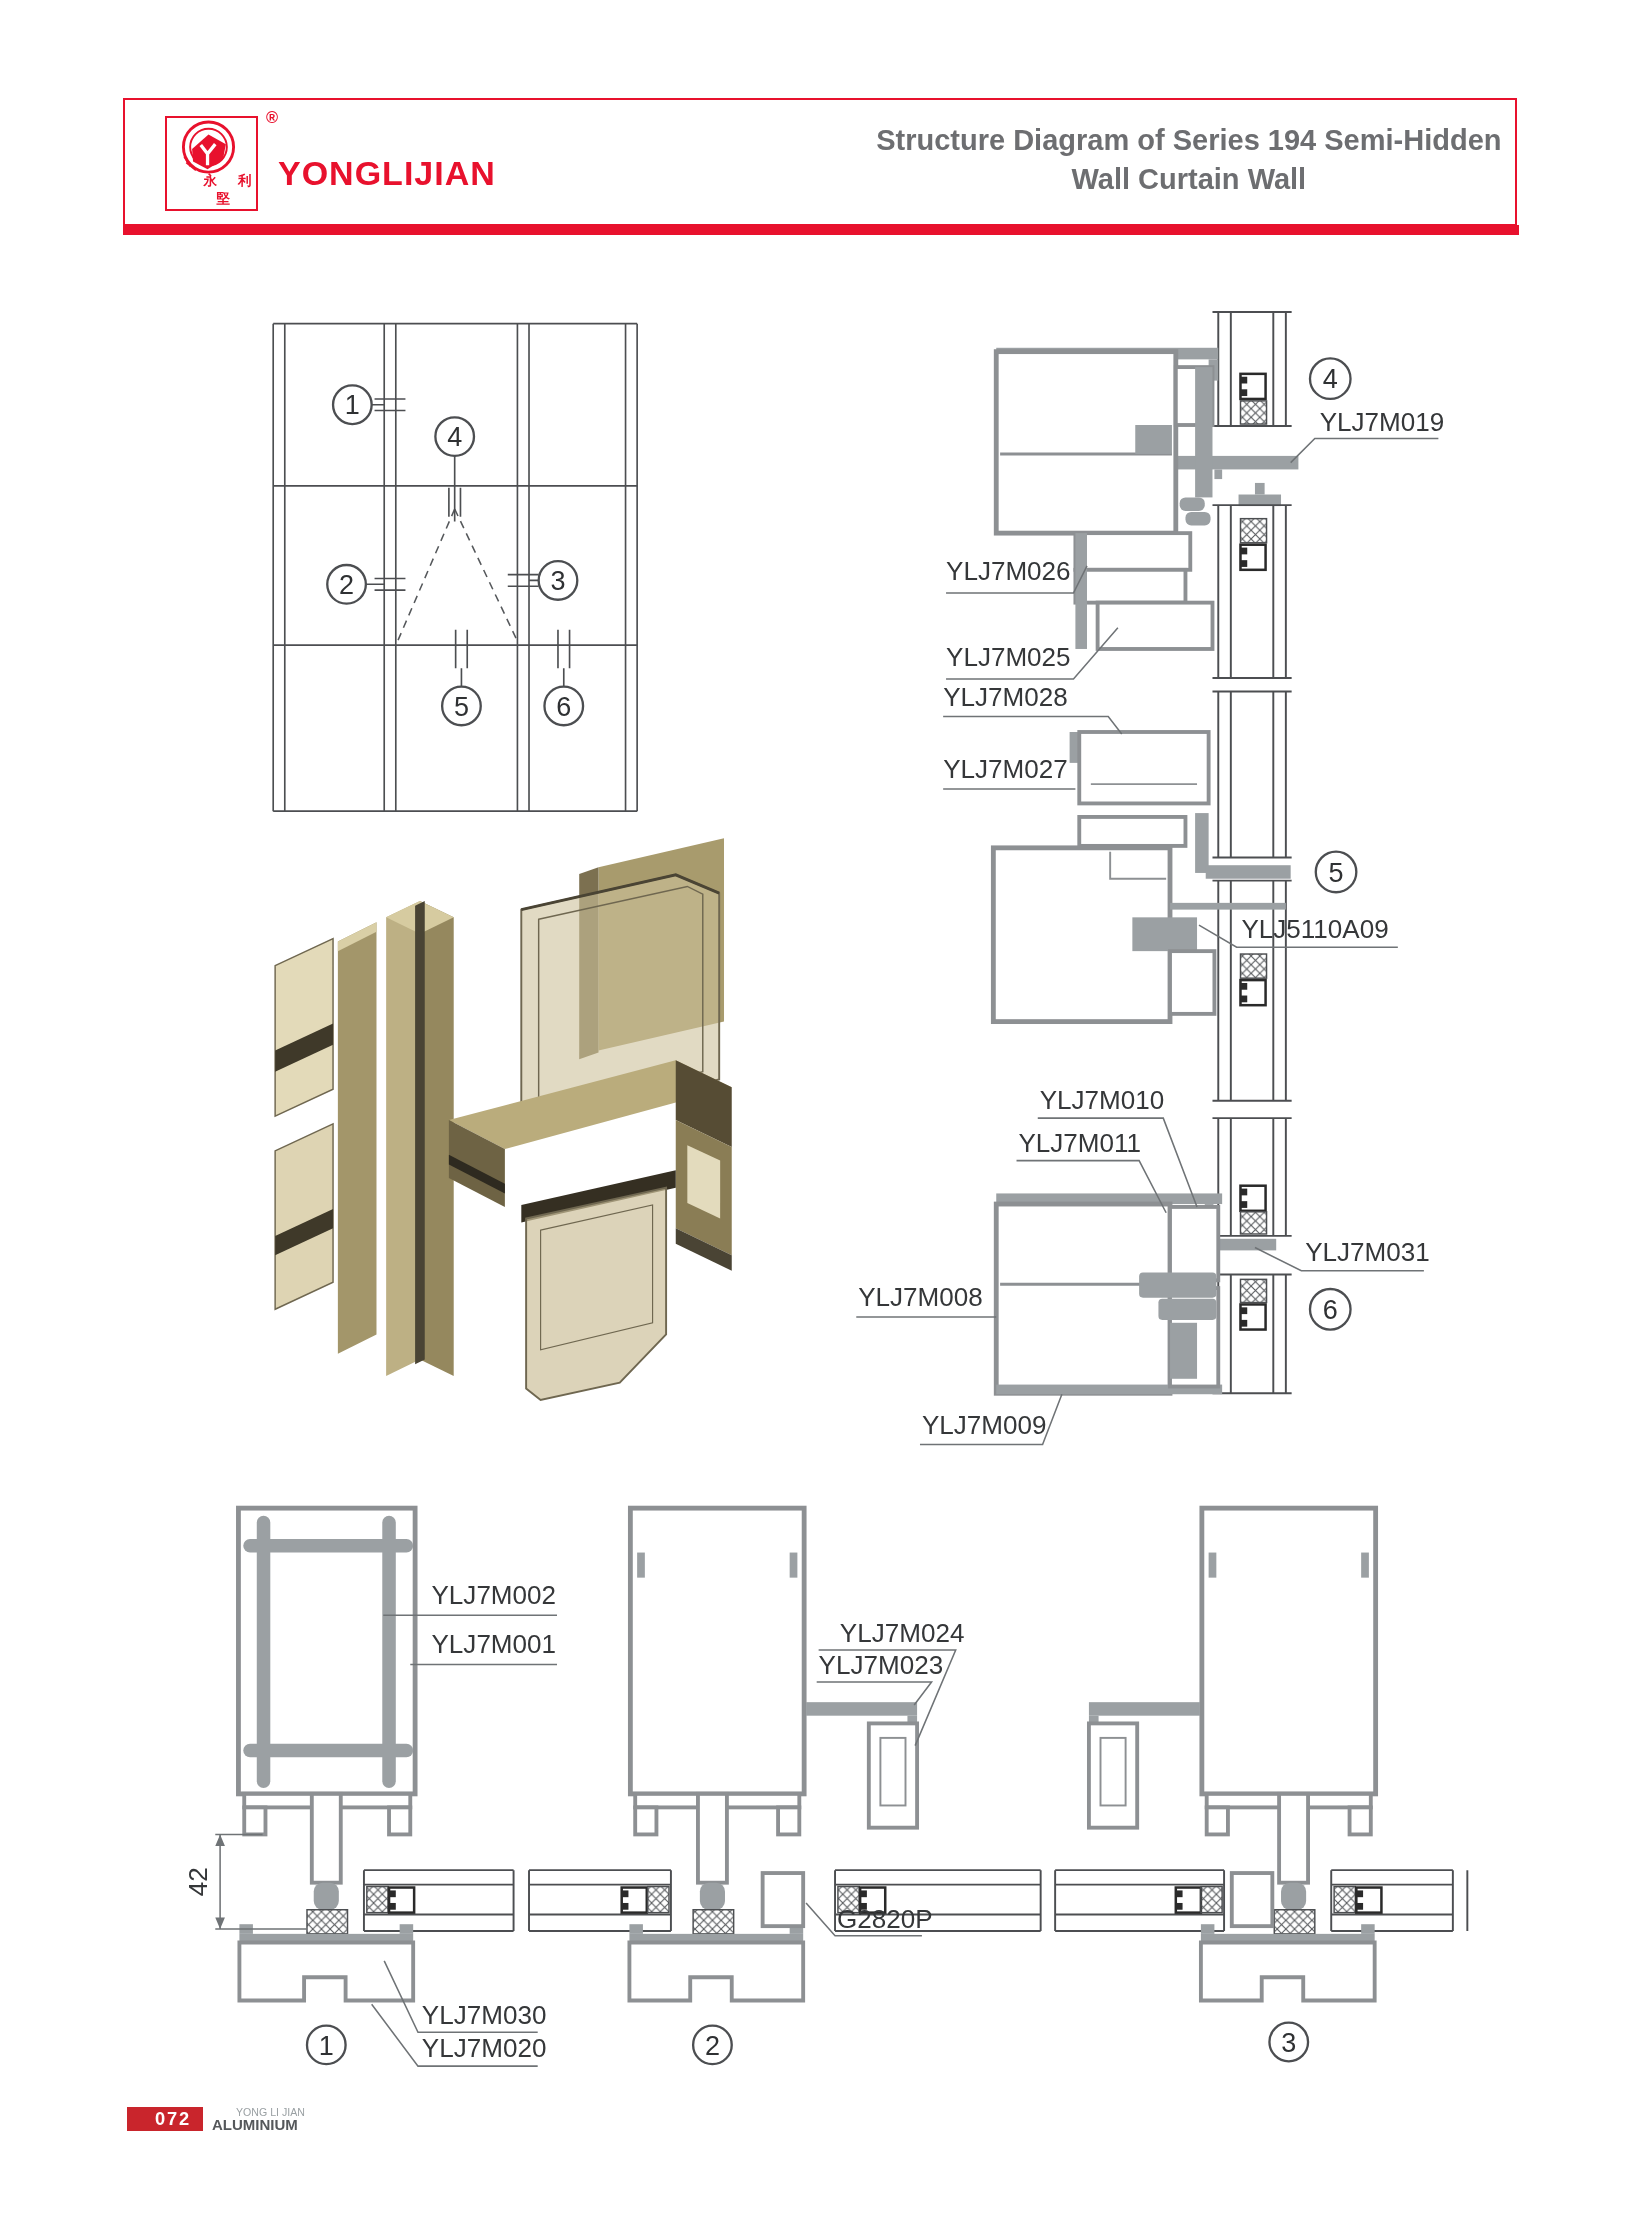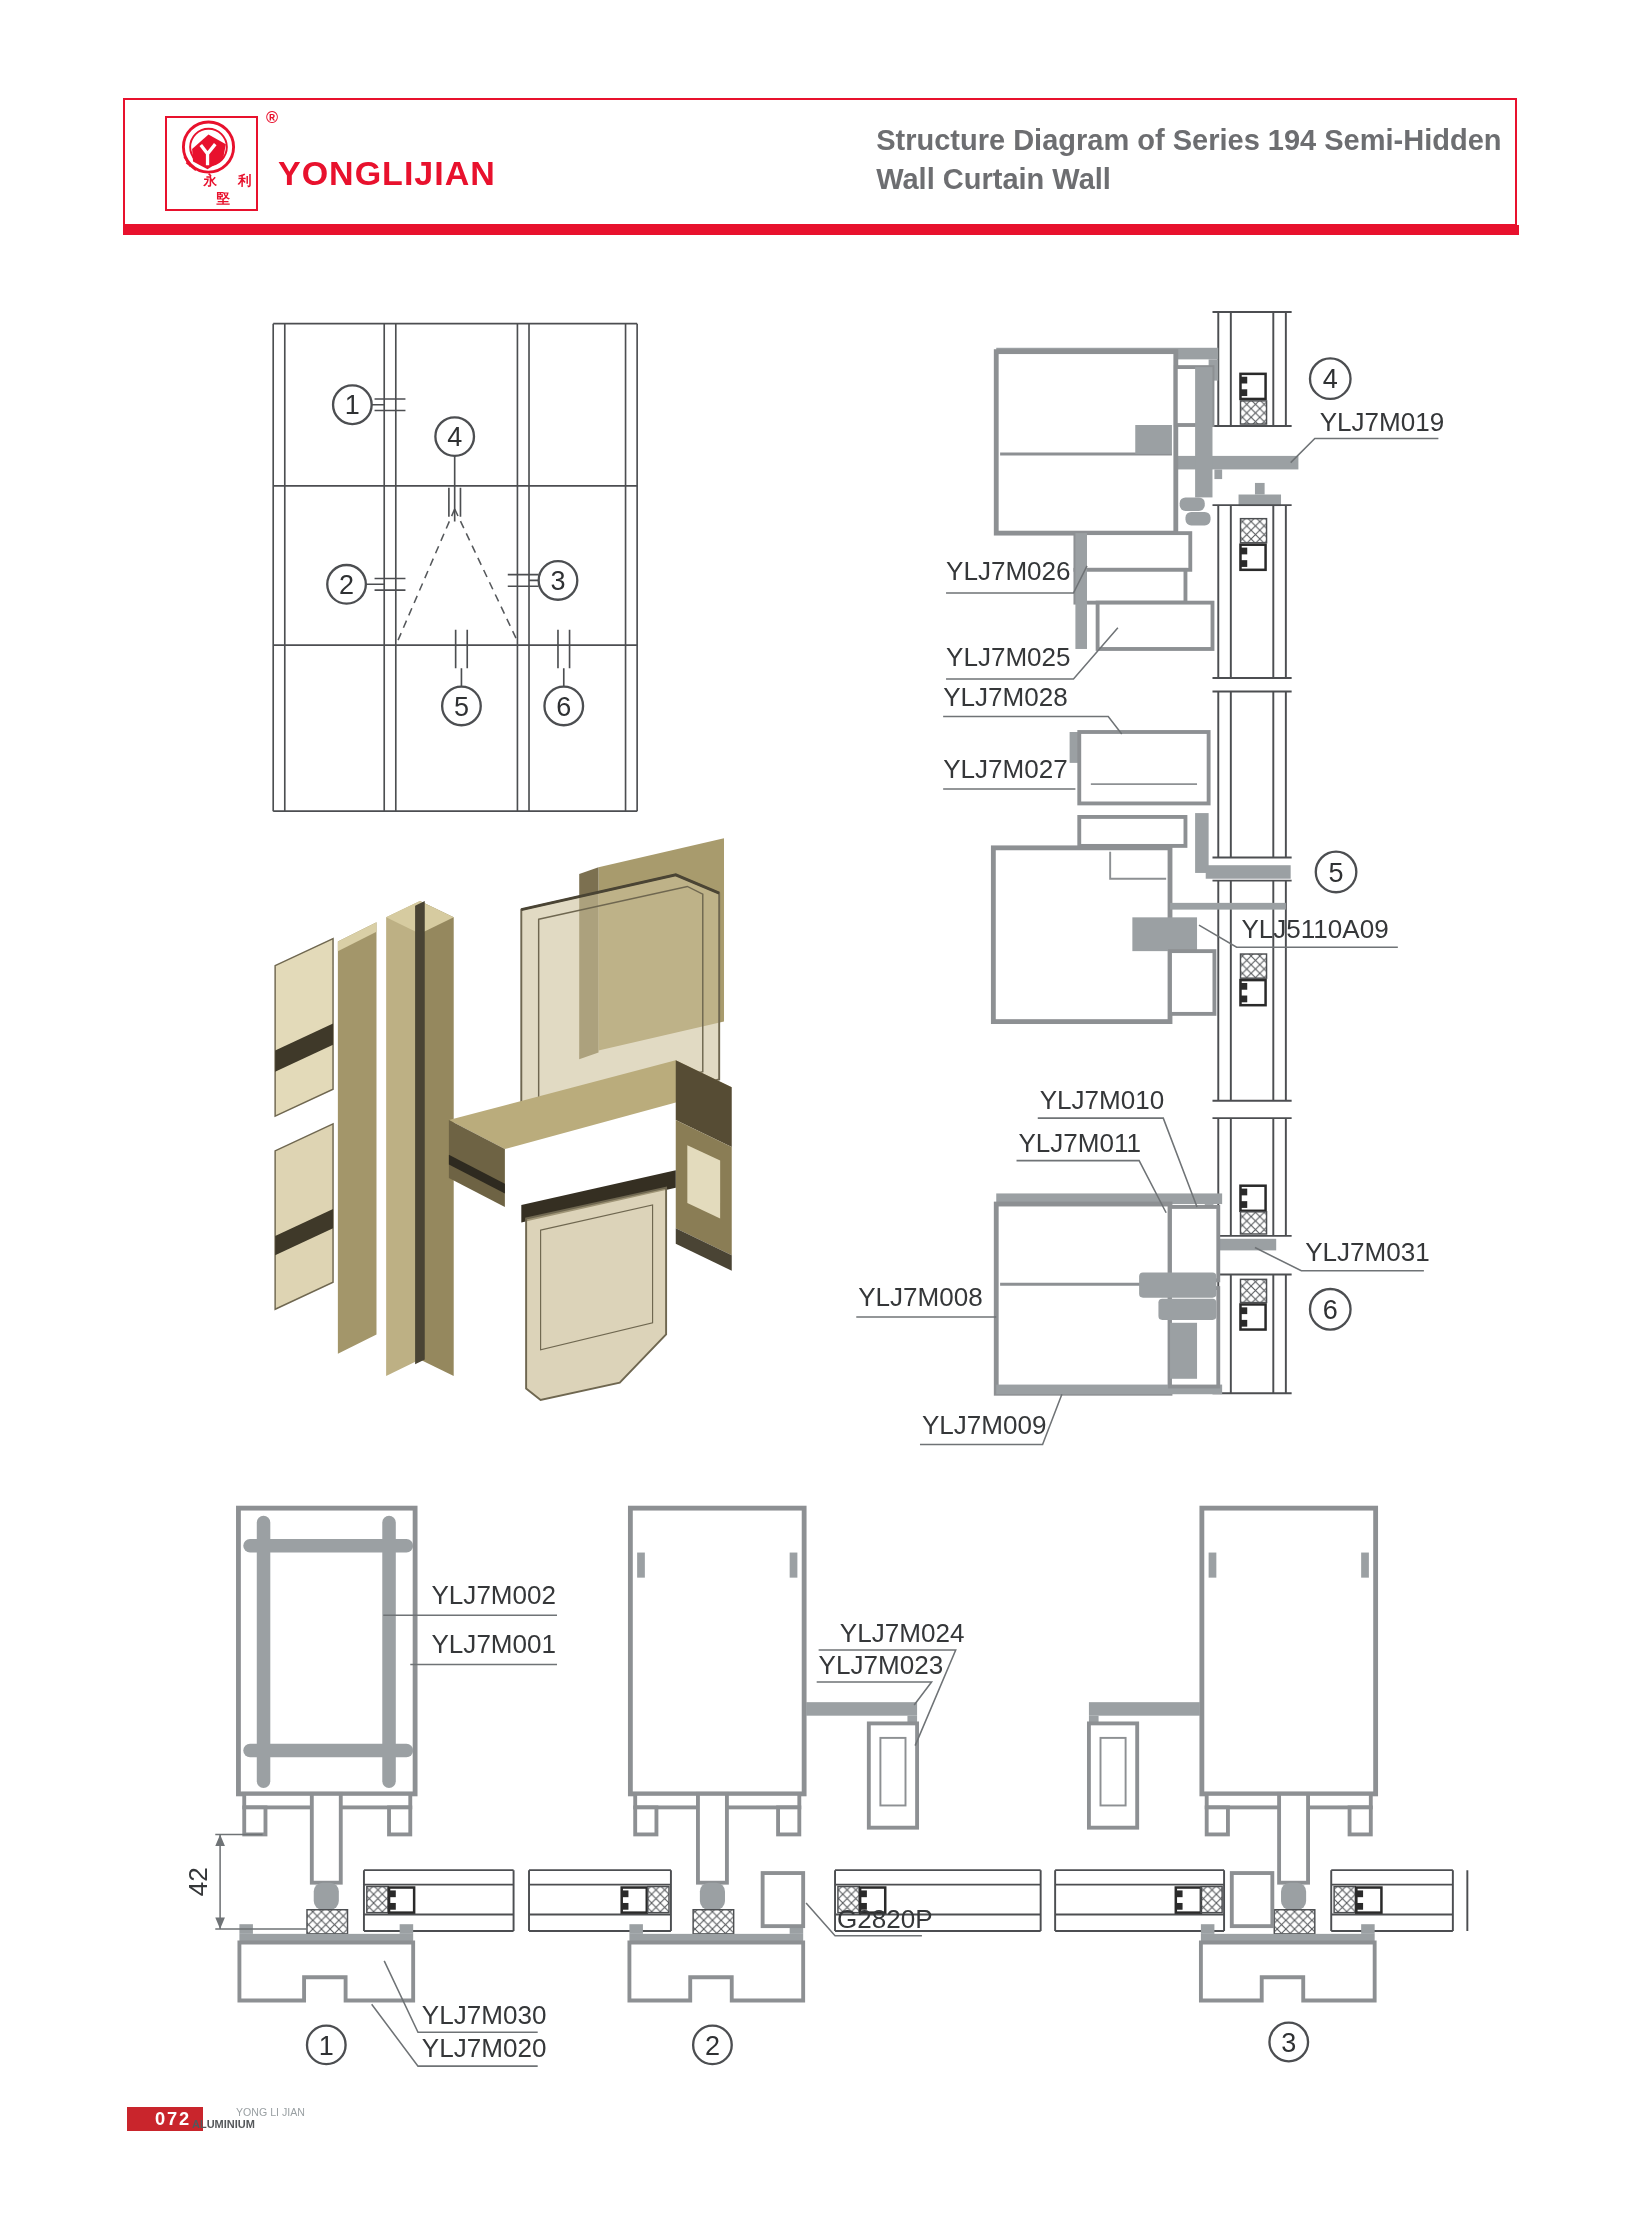--- a/index.html
+++ b/index.html
@@ -8,30 +8,30 @@
   
   .header{position:absolute;left:123px;top:98px;width:1390px;height:124px;
           border:2.9px solid #e8112d;background:#fff;}
   .header-bar{position:absolute;left:123px;top:225px;width:1396px;height:9.7px;background:#e8112d;}
   .logo-box{position:absolute;left:40px;top:16.4px;width:89px;height:91px;border:2.9px solid #e8112d;}
   .logo-cn{position:absolute;left:0;bottom:1px;width:100%;text-align:center;color:#e8112d;
            font-size:13.5px;font-weight:bold;letter-spacing:8.7px;text-indent:8.7px;padding-left:16px;}
   .reg{position:absolute;left:141px;top:7.7px;color:#e8112d;font-size:16.4px;font-weight:bold;}
   .brand{position:absolute;left:153px;top:54px;color:#e8112d;font-size:34px;font-weight:bold;
          letter-spacing:1px;}
-  .titles{position:absolute;right:13.5px;top:21px;text-align:left;color:#6d6e71;
+  .titles{position:absolute;right:13.5px;top:21px;text-align:center;color:#6d6e71;
           font-size:29px;font-weight:bold;line-height:39px;margin-left:24px;}
   
   .footer{position:absolute;left:127px;top:2107px;height:25px;}
   .page-badge{position:absolute;left:0;top:0;width:60px;height:24px;background:#c9252c;
               color:#fff;font-size:18.3px;font-weight:bold;text-align:center;line-height:24px;
               letter-spacing:1.9px;padding-left:16px;}
   .company{position:absolute;left:65px;top:0px;line-height:11.6px;white-space:nowrap;}
   .company .l1{font-size:10.6px;color:#9aa0a3;display:block;margin-left:44px;}
-  .company .l2{font-size:11px;color:#55585b;font-weight:bold;display:block;}
+  .company .l2{font-size:15px;color:#55585b;font-weight:bold;display:block;margin-left:20px;}
   
   .prof   {fill:#fff;stroke:#8d9093;stroke-width:5;}
   .prof4  {fill:#fff;stroke:#8d9093;stroke-width:4;}
   .bar    {fill:#9ba0a3;stroke:none;}
   .thin   {fill:none;stroke:#8d9093;stroke-width:2;}
   .gline  {stroke:#4c4e51;stroke-width:2;fill:none;}
   .lead   {stroke:#6f7376;stroke-width:1.6;fill:none;}
   .lbl    {font-family:"Liberation Sans",sans-serif;font-size:27px;fill:#353739;}
   .circ   {fill:#fff;stroke:#4c4e51;stroke-width:2.4;}
   .cnum   {font-family:"Liberation Sans",sans-serif;font-size:28px;fill:#2f3133;text-anchor:middle;}

